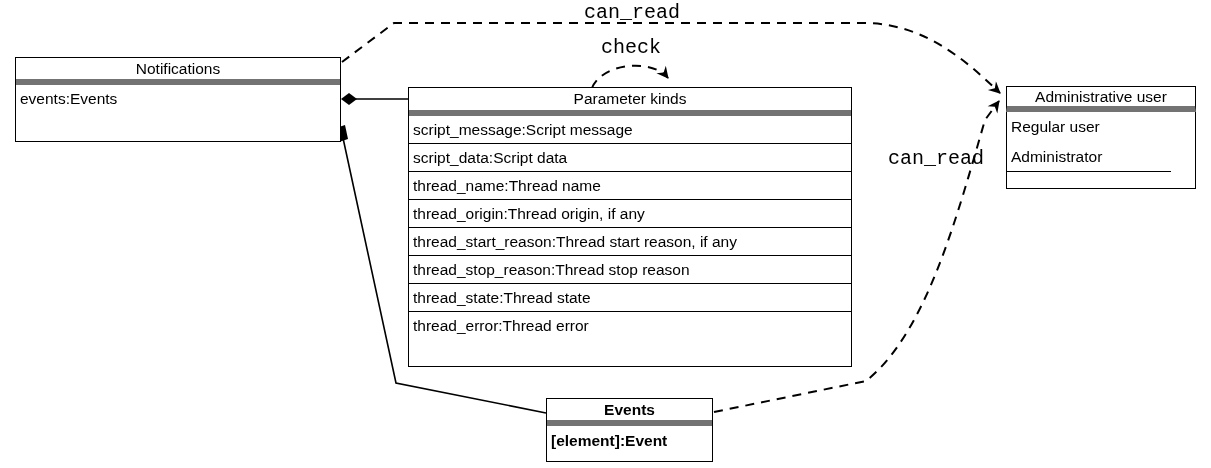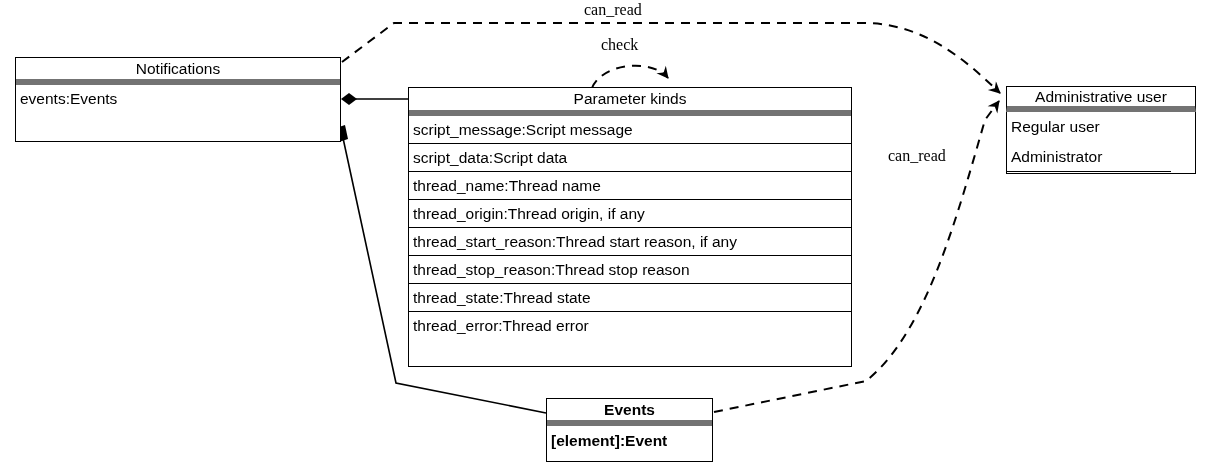--- a/index.html
+++ b/index.html
@@ -62,43 +62,43 @@
   #box-notifications { left: 15px; top: 57px; width: 326px; height: 85px; }
   #box-notifications .uml-head { height: 27px; }
   #box-notifications .uml-row { height: 28px; }
 
   
   #box-paramkinds { left: 408px; top: 87px; width: 444px; height: 280px; }
   #box-paramkinds .uml-head { height: 28px; }
   #box-paramkinds .uml-row { height: 28px; }
 
   
-  #box-adminuser { left: 1006px; top: 86px; width: 190px; height: 88px; }
+  #box-adminuser { left: 1006px; top: 86px; width: 190px; height: 103px; }
   #box-adminuser .uml-head {
     height: 26px;
     width: 190px;
     border-right: 1px solid #000;
     margin-left: -1px;
     margin-top: -1px;
     border-top: 1px solid #000;
     border-left: 1px solid #000;
     background: #fff;
     position: relative;
   }
   #box-adminuser .uml-row { height: 30px; width: 164px; }
 
   
   #box-events { left: 546px; top: 398px; width: 167px; height: 64px; font-weight: bold; }
   #box-events .uml-head { height: 27px; }
   #box-events .uml-row { height: 29px; }
 
   .edge-label {
     position: absolute;
-    font-family: Liberation Serif, serif;
-    font-size: 16px;
+    font-family: Liberation Mono, monospace;
+    font-size: 20px;
     color: #000000;
     white-space: nowrap;
     z-index: 6;
   }
   #label-can-read-top { left: 584px; top: 1px; }
   #label-check { left: 601px; top: 36px; }
   #label-can-read-right { left: 888px; top: 147px; }
 </style>
 </head>
 <body>

